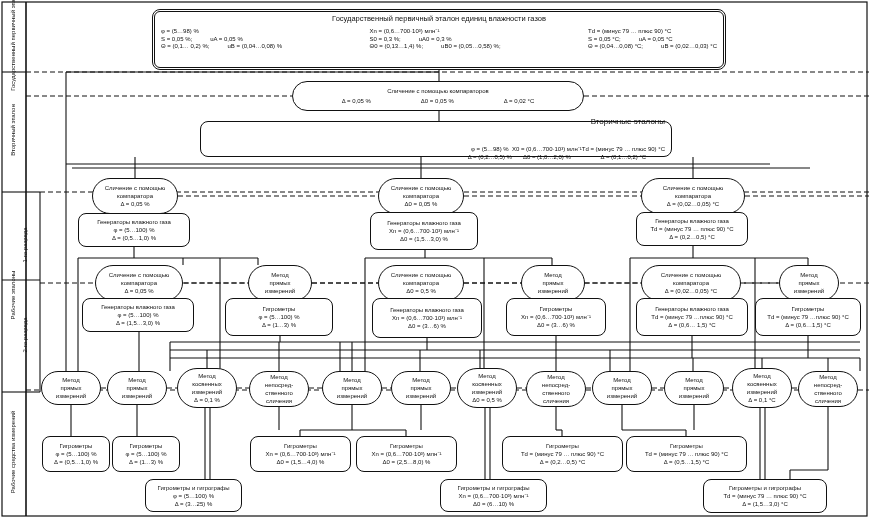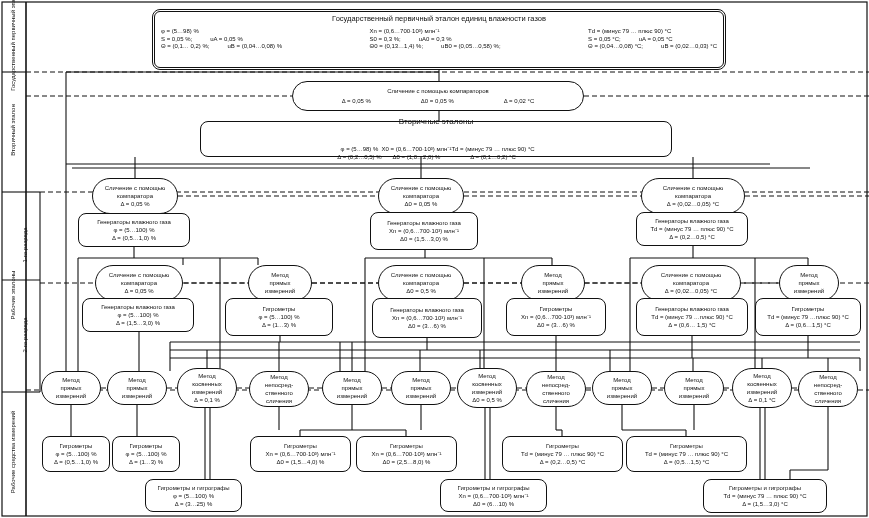--- a/index.html
+++ b/index.html
@@ -9,21 +9,21 @@
   .node{position:absolute;box-sizing:border-box;border:1.3px solid #111;background:#fff;display:flex;flex-direction:column;align-items:center;justify-content:center;text-align:center;font-size:6px;line-height:8px;}
   .rect{border-radius:8px;}
   .pill{border-radius:40px;}
   .node span{display:block;white-space:nowrap;}
   .band-label{position:absolute;font-size:6px;white-space:nowrap;transform-origin:center center;transform:translate(-50%,-50%) rotate(-90deg);}
   #primary{border:3px double #111;padding:3px 6px;align-items:stretch;justify-content:flex-start;}
   #primary .ptitle{text-align:center;font-size:7.5px;margin-bottom:5px;}
   #primary .cols{display:flex;justify-content:space-between;font-size:6px;line-height:7.5px;}
   #primary .col{display:flex;flex-direction:column;}
   #primary .row{display:flex;gap:18px;white-space:nowrap;}
-  #secondary{align-items:center;padding:2px 6px;gap:18px;}
+  #secondary{align-items:flex-end;padding:2px 6px;gap:18px;}
   #secondary .stitle{text-align:center;font-size:8px;line-height:10px;}
   #secondary .scols{display:flex;justify-content:space-between;font-size:6px;line-height:8px;}
   #secondary .scol{display:flex;flex-direction:column;align-items:center;}
   #comp-main .crow{display:flex;gap:50px;margin-top:2px;}
 </style>
 </head>
 <body>
 
 <div id="wrap">
   <svg id="lines" width="869" height="518">

